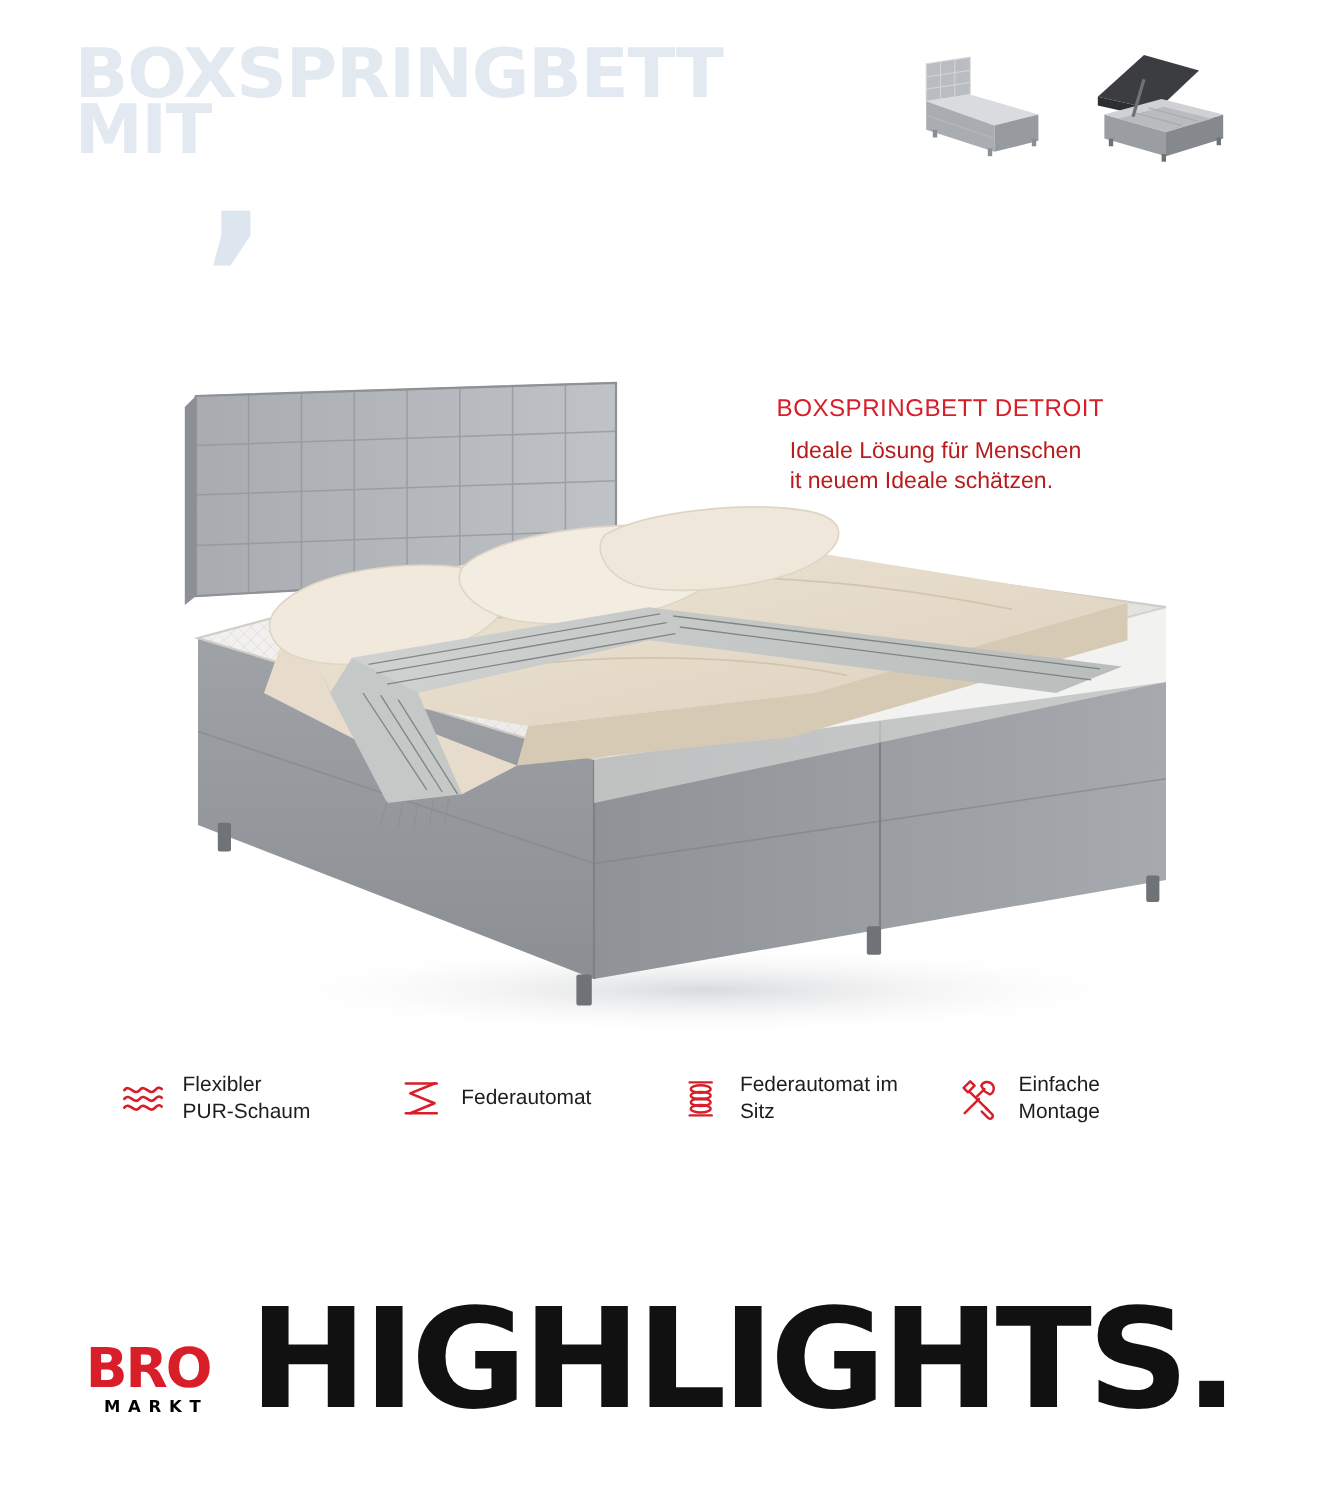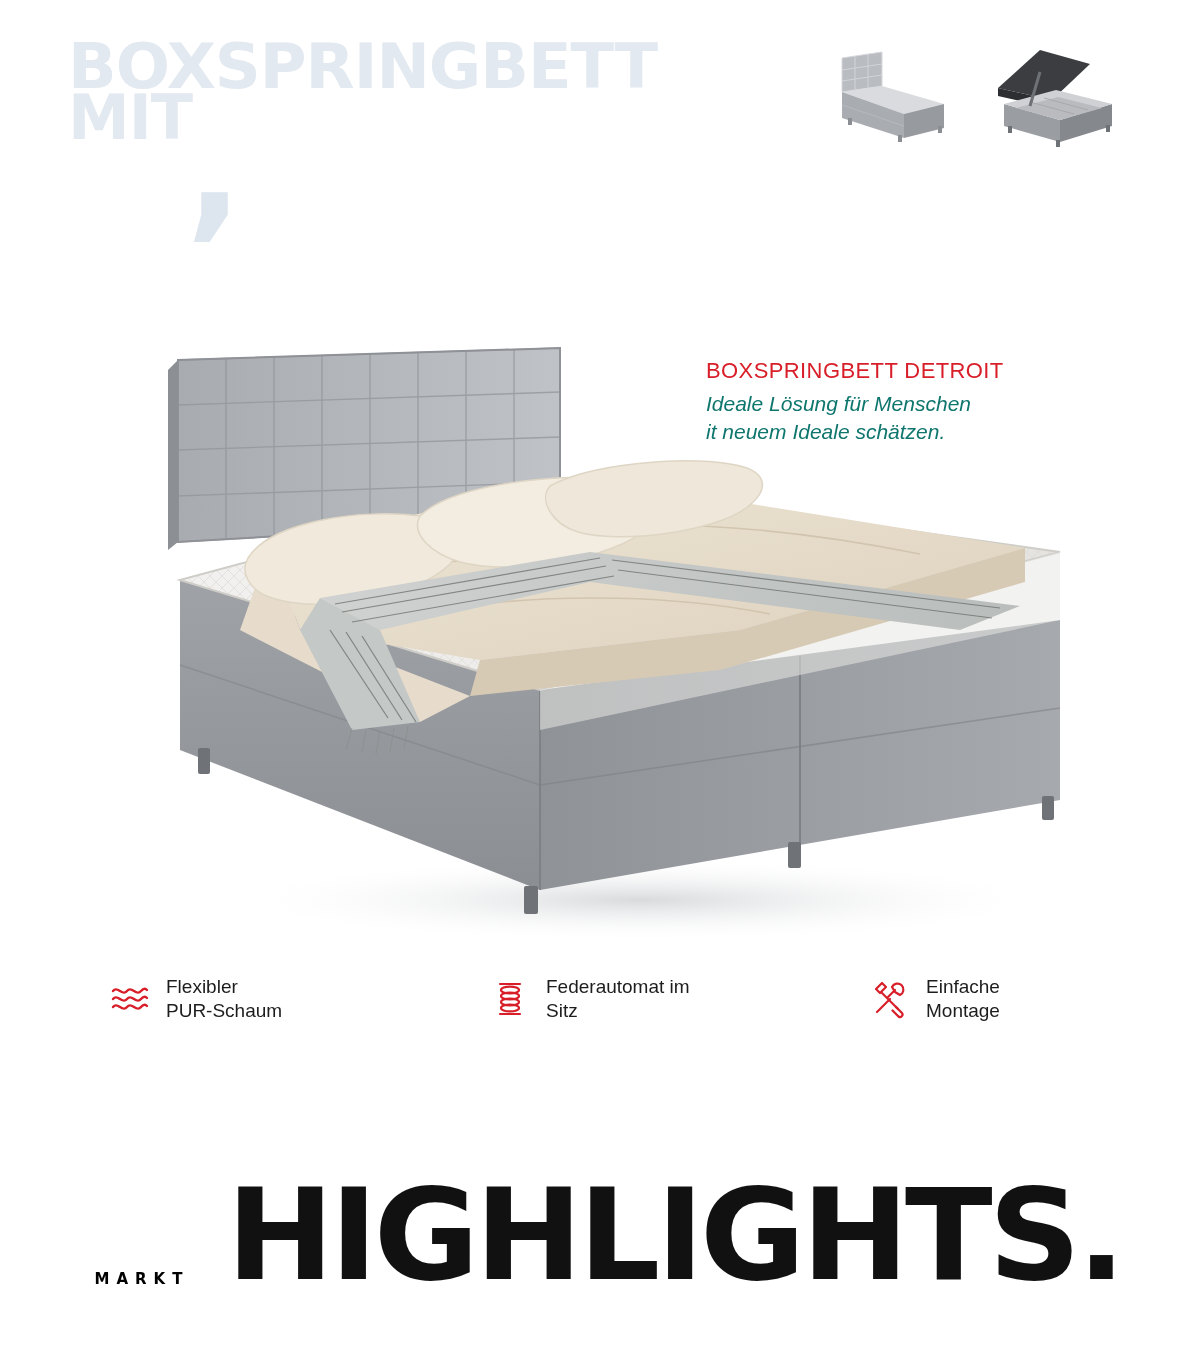--- a/index.html
+++ b/index.html
@@ -71,25 +71,24 @@
     width: 380px;
   }
   .product-info .ptitle {
     color: #d81e29;
     font-size: 22px;
     letter-spacing: 0.4px;
     margin: 0 0 6px 0;
     font-weight: normal;
   }
   .product-info .pdesc {
-    color: #0f766e;
+    color: #b91c1c;
     font-size: 21px;
     line-height: 1.35;
-    margin: 0;
-    font-style: italic;
+    margin: 12px;
   }
 
   
   .bed-stage {
     position: absolute;
     left: 120px;
     top: 330px;
     width: 980px;
     height: 610px;
   }
@@ -367,20 +366,34 @@
           <path d="M5 30 C10 24, 14 36, 19 30 C24 24, 28 36, 33 30 C36 26.5, 38 28, 39 29"></path>
         </g>
       </svg>
     </span>
     <span class="flabel">
       <span>Flexibler</span><br>
       <span>PUR-Schaum</span>
     </span>
   </div>
 
+  <div class="feature">
+    <span class="ficon">
+      <svg viewBox="0 0 44 44" width="44" height="44" aria-hidden="true">
+        <g fill="none" stroke="#d81e29" stroke-width="2.4" stroke-linecap="round" stroke-linejoin="round">
+          <path d="M8 8 H36"></path>
+          <path d="M34 8 L12 17 L34 26 L12 35"></path>
+          <path d="M8 35 H36"></path>
+        </g>
+      </svg>
+    </span>
+    <span class="flabel">
+      <span>Federautomat</span>
+    </span>
+  </div>
 
   <div class="feature">
     <span class="ficon">
       <svg viewBox="0 0 44 44" width="44" height="44" aria-hidden="true">
         <g fill="none" stroke="#d81e29" stroke-width="2.2" stroke-linecap="round">
           <path d="M12 7 H32"></path>
           <ellipse cx="22" cy="13" rx="9" ry="3.4"></ellipse>
           <ellipse cx="22" cy="19" rx="9" ry="3.4"></ellipse>
           <ellipse cx="22" cy="25" rx="9" ry="3.4"></ellipse>
           <ellipse cx="22" cy="31" rx="9" ry="3.4"></ellipse>
@@ -411,14 +424,15 @@
       <span>Einfache</span><br>
       <span>Montage</span>
     </span>
   </div>
 
 </div>
 
 <div class="highlights">HIGHLIGHTS.</div>
 
 <div class="logo">
+  <div class="logo-mark">BRO</div>
   <div class="logo-sub">MARKT</div>
 </div>
 
 </body></html>

